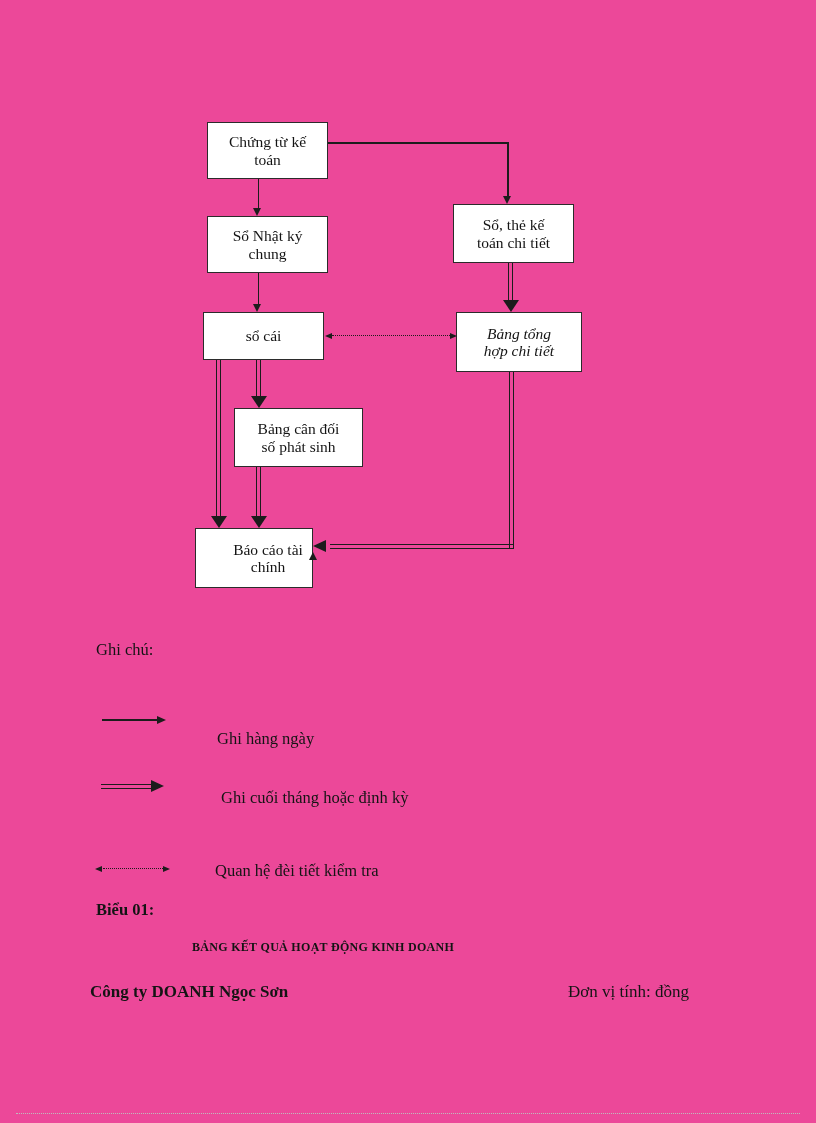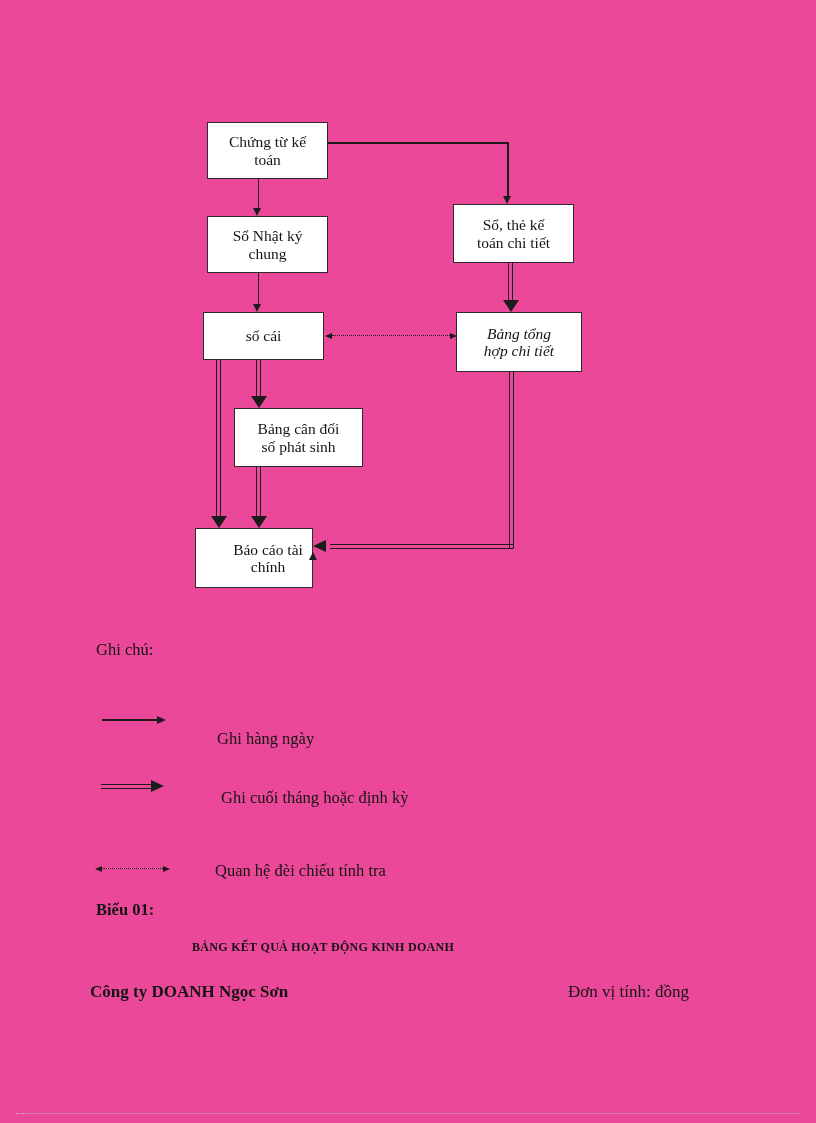--- a/index.html
+++ b/index.html
@@ -110,21 +110,21 @@
   <div class="tri h-s-right" style="left:157px; top:715.8px;"></div>
   <div class="txt" style="left:217px; top:717px;margin-top:12px;">Ghi hàng ngày</div>
 
   <div class="dh" style="left:101px; top:784px; width:50px;"></div>
   <div class="tri h-b-right" style="left:151px; top:780px;"></div>
   <div class="txt" style="left:221px; top:788px;">Ghi cuối tháng hoặc định kỳ</div>
 
   <div class="tri h-t-left" style="left:95px; top:865.5px;"></div>
   <div class="dotline" style="left:103px; top:868px; width:60px;"></div>
   <div class="tri h-t-right" style="left:163px; top:865.5px;"></div>
-  <div class="txt" style="left:215px; top:861px;">Quan hệ đèi chiếu tính tra</div>
+  <div class="txt" style="left:215px; top:861px;">Quan hệ đèi tiết kiểm tra</div>
 
   <div class="txt bold" style="left:96px; top:900px;">Biểu 01:</div>
 
   <div class="txt bold report-title" style="left:192px; top:940px;">BẢNG KẾT QUẢ HOẠT ĐỘNG KINH DOANH</div>
 
   <div class="txt bold" style="left:90px; top:982px; font-size:17px;">Công ty DOANH Ngọc Sơn</div>
 
   <div class="txt" style="left:568px; top:982px; font-size:17px;">Đơn vị tính: đồng</div>
 
   <div class="bottom-rule" style="left:16px; top:1113px; width:784px;"></div>

